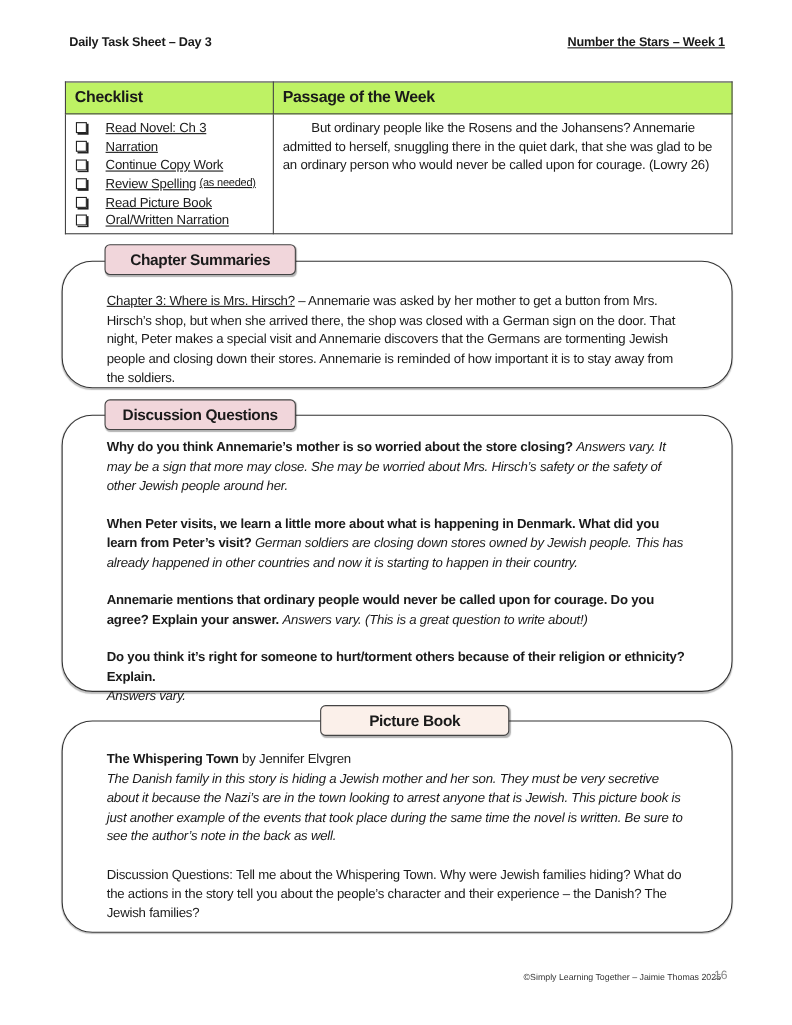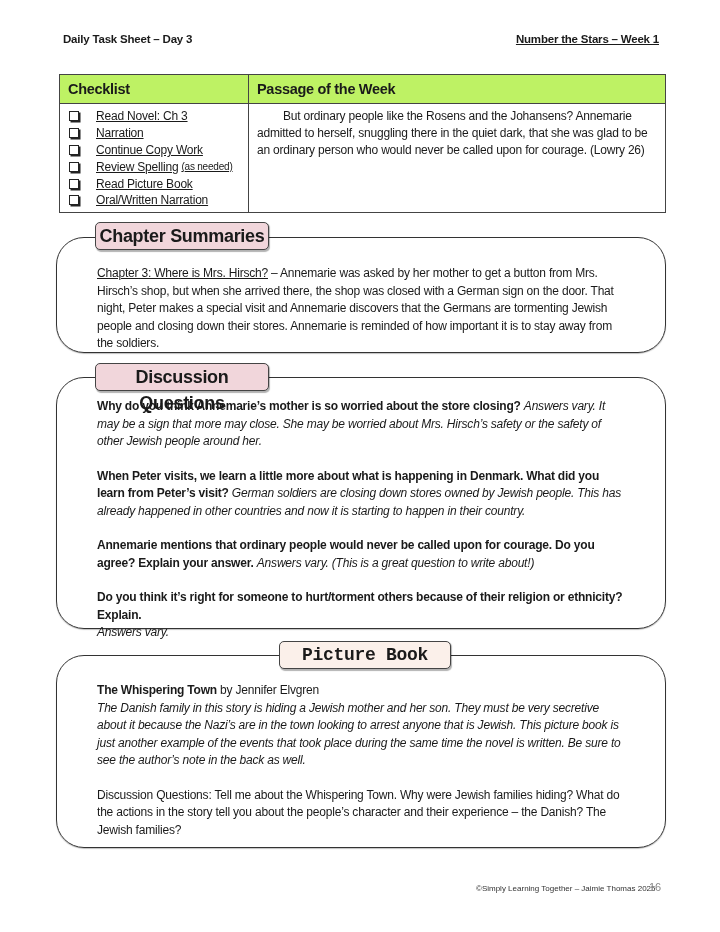--- a/index.html
+++ b/index.html
@@ -37,21 +37,21 @@
   .passage-text { font-size:12px; line-height:17px; text-indent:26px; margin:0; letter-spacing:-0.2px; }
 
   
   .box {
     position:absolute; left:56px; width:610px; border:1.3px solid #333;
     border-radius:28px; box-sizing:border-box;
     box-shadow:0 1px 1px rgba(0,0,0,0.25);
   }
   .tab {
     position:absolute; border:1.3px solid #444; border-radius:5px;
-    font-weight:bold; font-size:18px; text-align:center; line-height:26px; height:26px;
+    font-weight:bold; font-size:14px; text-align:center; line-height:26px; height:26px;
     box-shadow:1px 1.5px 1px rgba(0,0,0,0.3); letter-spacing:-0.3px;
   }
   .tab.pink { background:#f1d6db; }
   .tab.cream { background:#fbf0ea; }
   .box-body { position:absolute; left:40px; right:40px; font-size:12px; line-height:17.5px; letter-spacing:-0.2px; }
   .box-body p { margin:0; }
   .u { text-decoration:underline; }
   .q { font-weight:bold; }
   .ans { font-style:italic; }
   .gap { margin-top:17px !important; }
@@ -127,16 +127,16 @@
 </div>
 <div class="tab pink" style="left:95px; top:363px; width:172px;">Discussion Questions</div>
 
 <div class="box" style="top:655px; height:193px;">
   <div class="box-body" style="top:26px;">
     <p><span class="q">The Whispering Town</span><span> by Jennifer Elvgren</span></p>
     <p class="ans">The Danish family in this story is hiding a Jewish mother and her son. They must be very secretive about it because the Nazi’s are in the town looking to arrest anyone that is Jewish. This picture book is just another example of the events that took place during the same time the novel is written. Be sure to see the author’s note in the back as well.</p>
     <p class="gap">Discussion Questions: Tell me about the Whispering Town. Why were Jewish families hiding? What do the actions in the story tell you about the people’s character and their experience – the Danish? The Jewish families?</p>
   </div>
 </div>
-<div class="tab cream" style="left:279px; top:641px; width:170px;font-family:Liberation Mono, monospace;">Picture Book</div>
+<div class="tab cream" style="left:291px; top:641px; width:170px;">Picture Book</div>
 
 <div class="footer">©Simply Learning Together – Jaimie Thomas 2025</div>
 <div class="page-num">16</div>
 
 </body></html>

